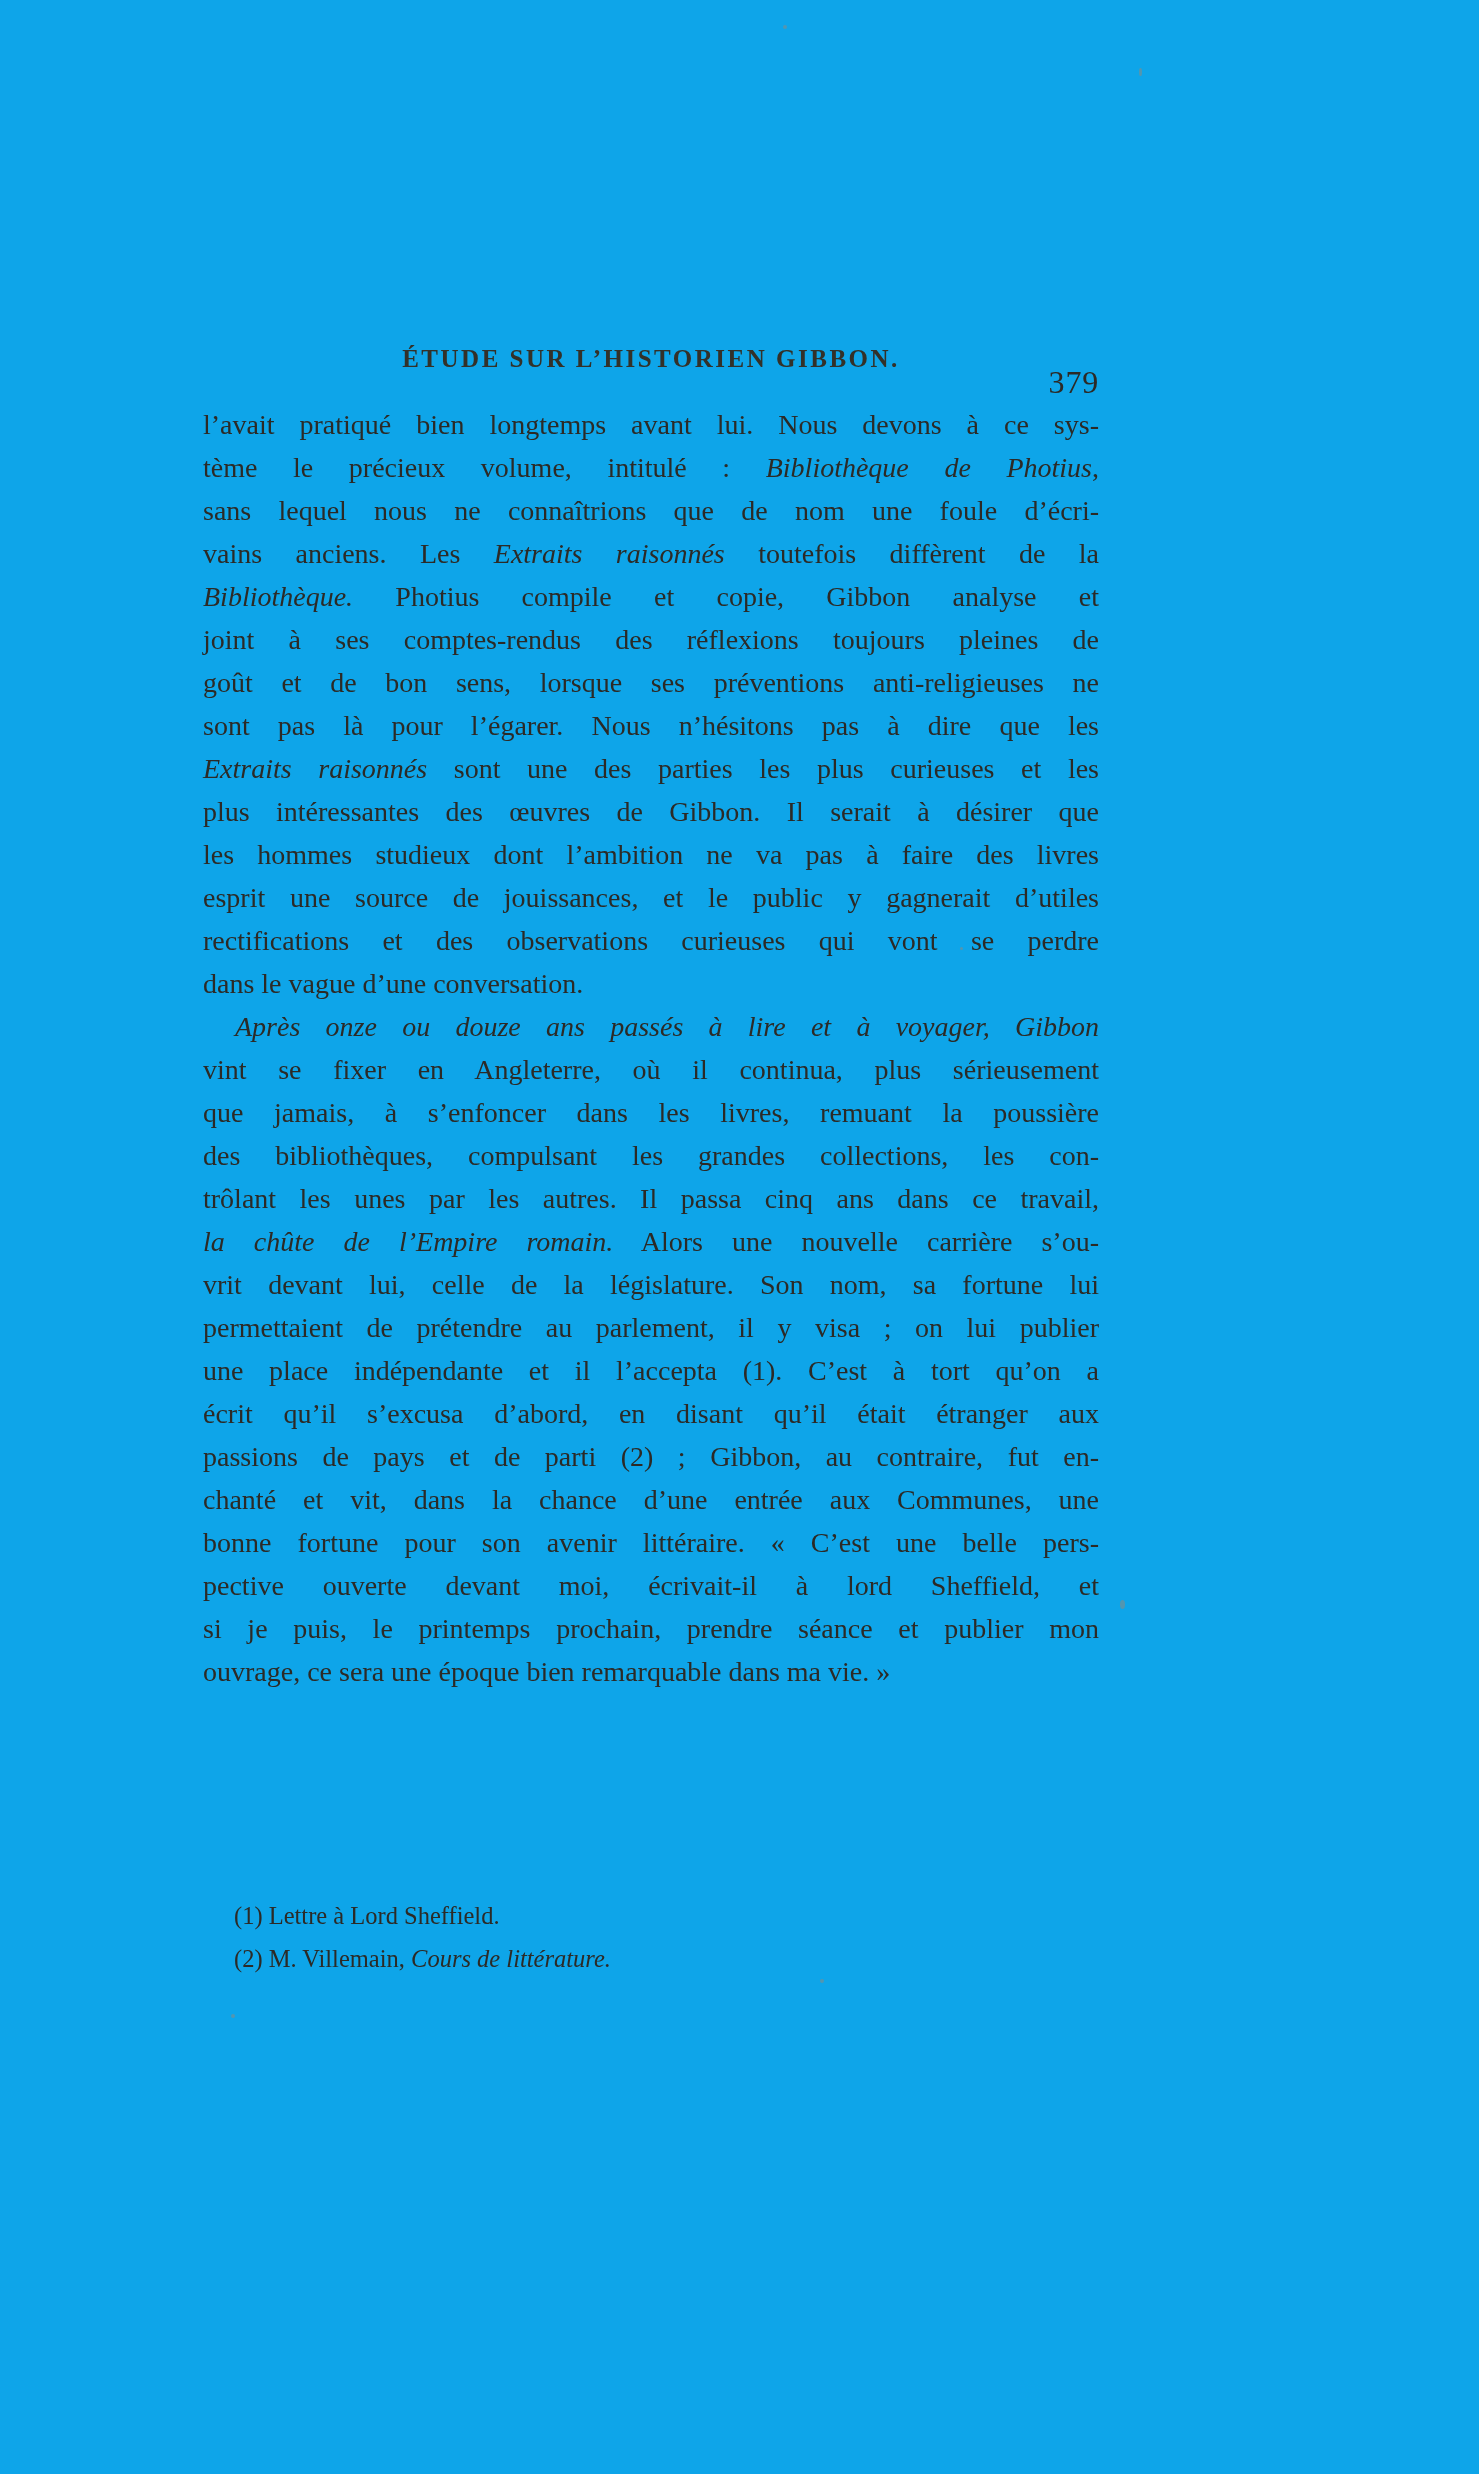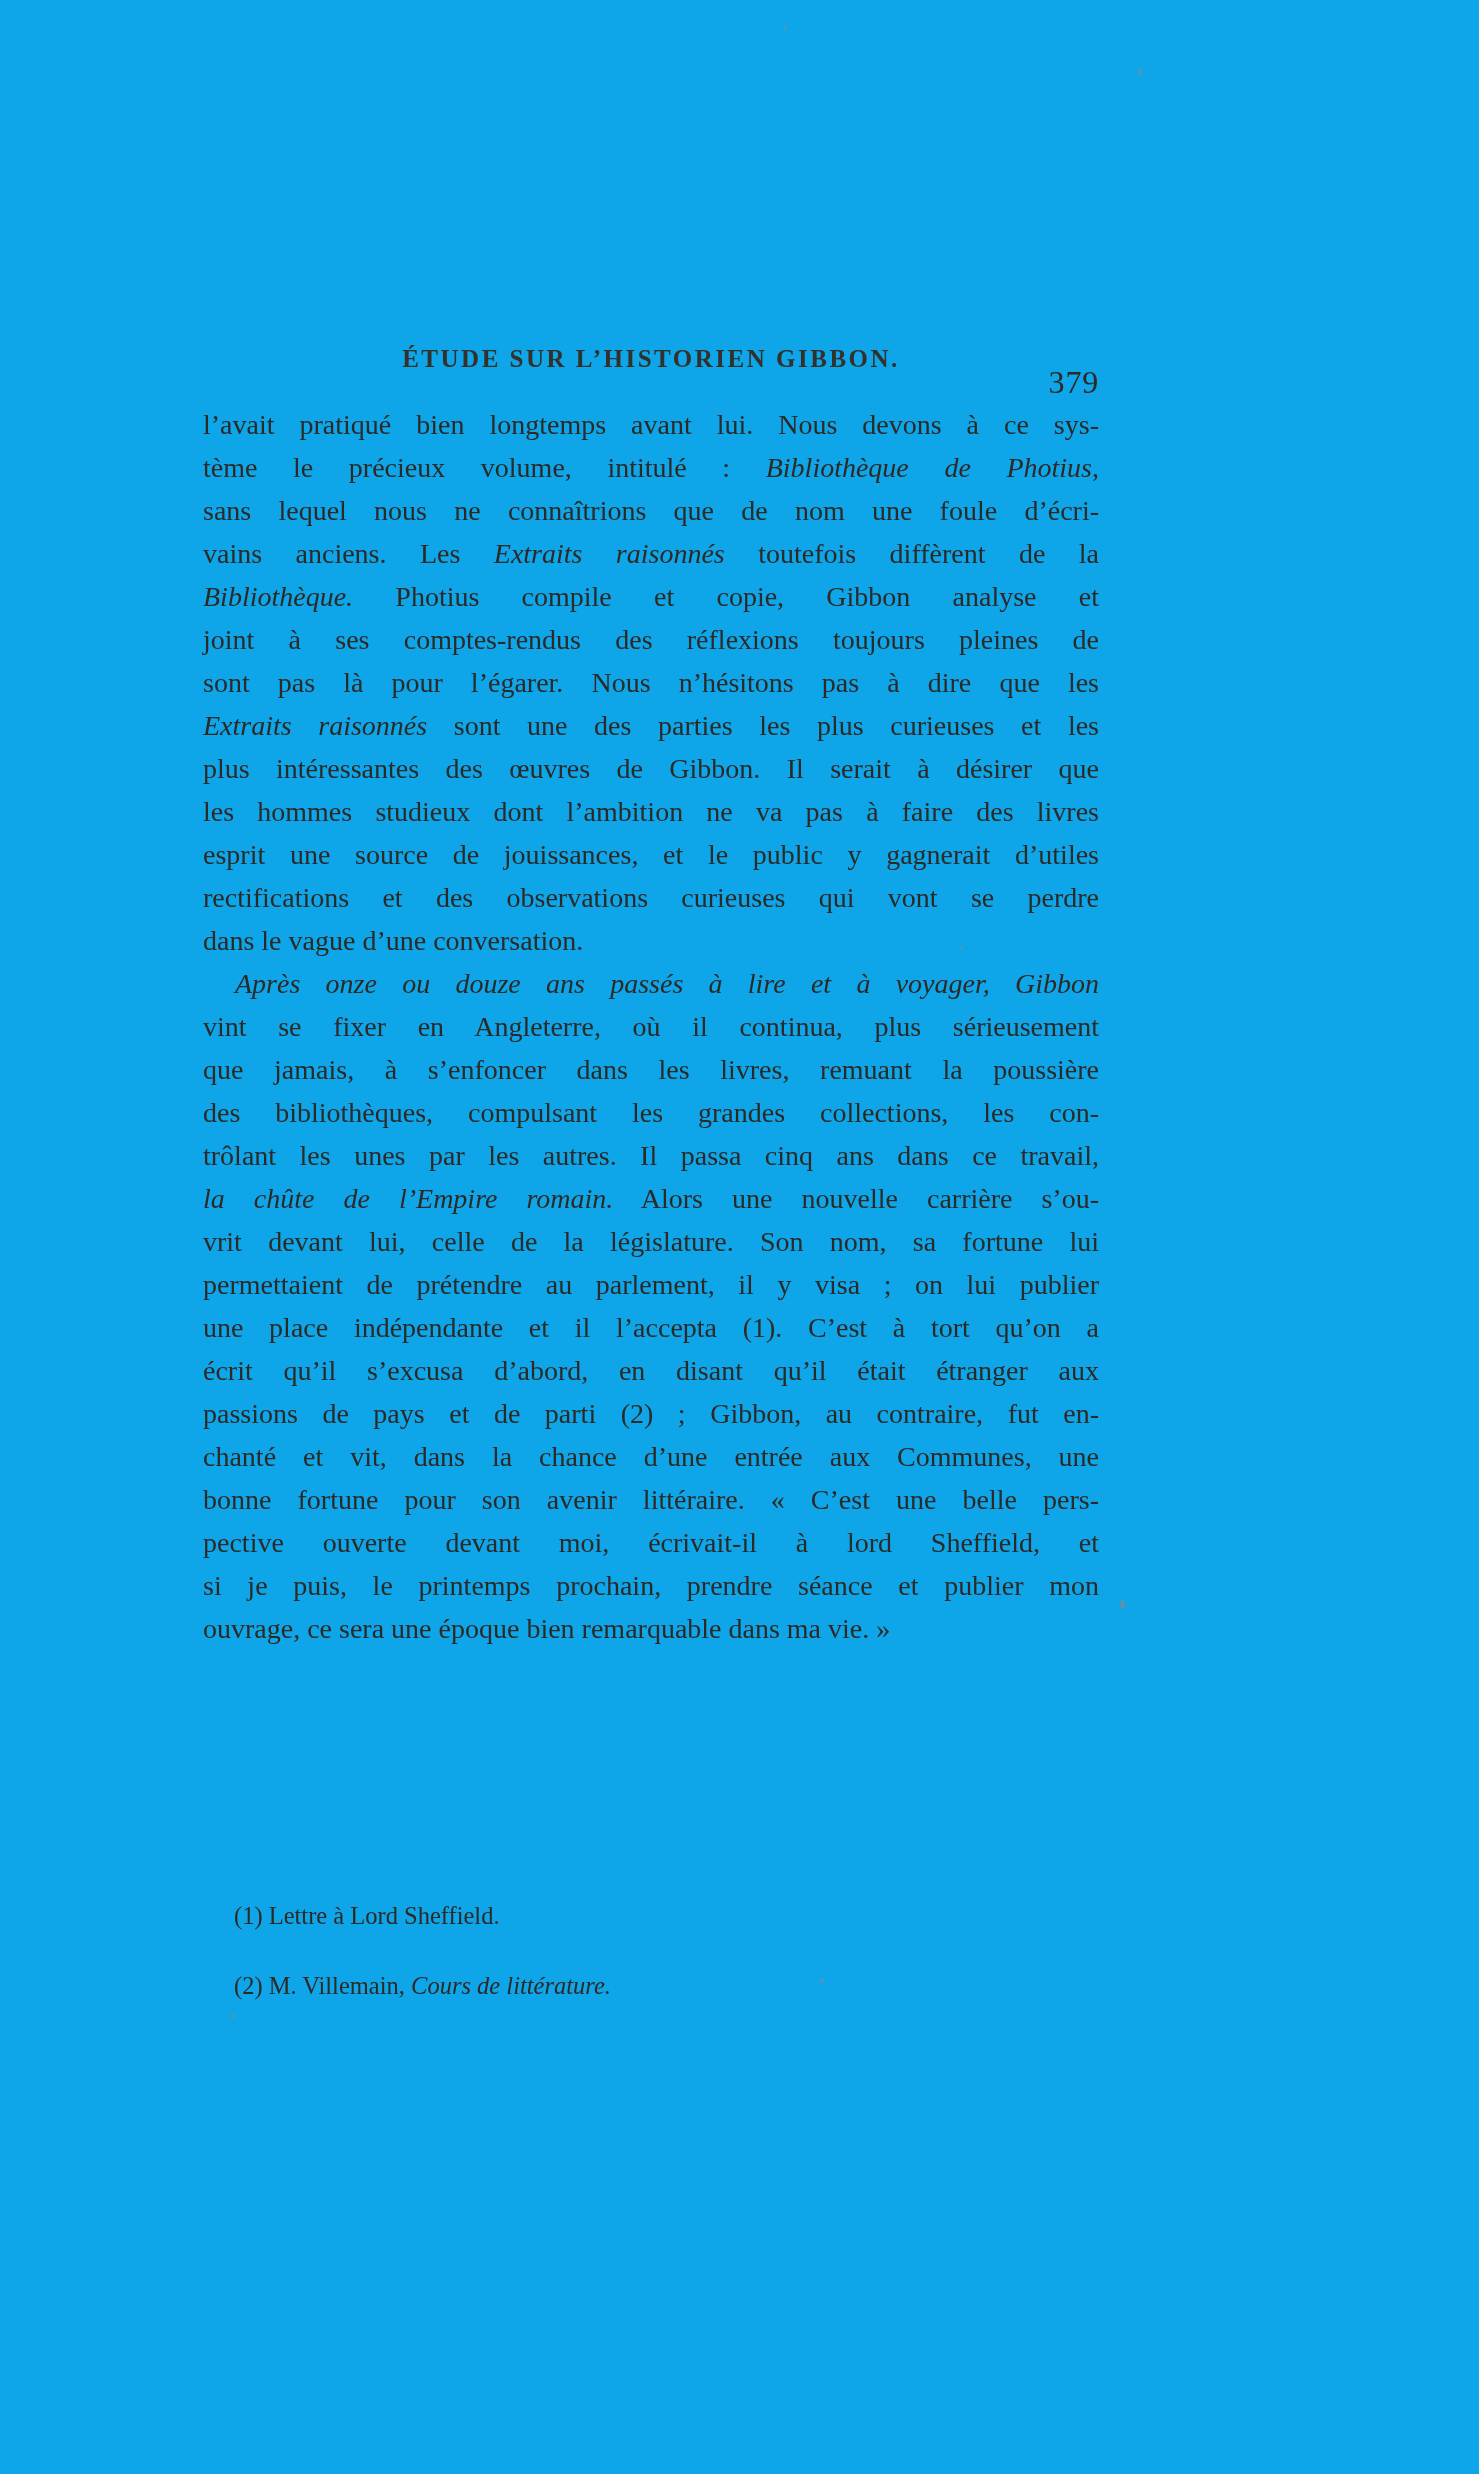--- a/index.html
+++ b/index.html
@@ -81,20 +81,21 @@
       <div class="page-number">379</div>
     </div>
 
     <div class="body-text">
         <div class="line"><span>l’avait pratiqué bien longtemps avant lui. Nous devons à ce sys-</span></div>
         <div class="line"><span>tème le précieux volume, intitulé : </span><span class="it">Bibliothèque de Photius</span><span>,</span></div>
         <div class="line"><span>sans lequel nous ne connaîtrions que de nom une foule d’écri-</span></div>
         <div class="line"><span>vains anciens. Les </span><span class="it">Extraits raisonnés</span><span> toutefois diffèrent de la</span></div>
         <div class="line"><span class="it">Bibliothèque.</span><span> Photius compile et copie, Gibbon analyse et</span></div>
         <div class="line"><span>joint à ses comptes-rendus des réflexions toujours pleines de</span></div>
+        <div class="line"><span>goût et de bon sens, lorsque ses préventions anti-religieuses ne</span></div>
         <div class="line"><span>sont pas là pour l’égarer. Nous n’hésitons pas à dire que les</span></div>
         <div class="line"><span class="it">Extraits raisonnés</span><span> sont une des parties les plus curieuses et les</span></div>
         <div class="line"><span>plus intéressantes des œuvres de Gibbon. Il serait à désirer que</span></div>
         <div class="line"><span>les hommes studieux dont l’ambition ne va pas à faire des livres</span></div>
         <div class="line"><span>esprit une source de jouissances, et le public y gagnerait d’utiles</span></div>
         <div class="line"><span>rectifications et des observations curieuses qui vont se perdre</span></div>
         <div class="line end"><span>dans le vague d’une conversation.</span></div>
         <div class="line indent"><span>Après onze ou douze ans passés à lire et à voyager, Gibbon</span></div>
         <div class="line"><span>vint se fixer en Angleterre, où il continua, plus sérieusement</span></div>
         <div class="line"><span>que jamais, à s’enfoncer dans les livres, remuant la poussière</span></div>
@@ -109,21 +110,21 @@
         <div class="line"><span>chanté et vit, dans la chance d’une entrée aux Communes, une</span></div>
         <div class="line"><span>bonne fortune pour son avenir littéraire. « C’est une belle pers-</span></div>
         <div class="line"><span>pective ouverte devant moi, écrivait-il à lord Sheffield, et</span></div>
         <div class="line"><span>si je puis, le printemps prochain, prendre séance et publier mon</span></div>
         <div class="line end"><span>ouvrage, ce sera une époque bien remarquable dans ma vie. »</span></div>
       </div>
   </div>
 
   <div class="footnotes">
       <div class="line end" style="font-size: 24.5px;"><span>(1) Lettre à Lord Sheffield.</span></div>
-      <div class="line end" style="font-size: 24.5px; margin-top: 27px;"><span>(2) M. Villemain, </span><span class="it">Cours de littérature.</span></div>
+      <div class="line end" style="font-size: 24.5px;"><span>(2) M. Villemain, </span><span class="it">Cours de littérature.</span></div>
     </div>
 
   <div class="speck" style="left:783px; top:25px;  width:4.2px; height:4.2px;"></div>
   <div class="speck" style="left:1139px;top:68px;  width:3.4px; height:7.6px;"></div>
   <div class="speck" style="left:1120px;top:1600px;width:5px; height:8.5px;"></div>
   <div class="speck" style="left:820px; top:1979px;width:4.2px; height:4.2px;"></div>
   <div class="speck" style="left:231px; top:2014px;width:4.2px; height:4.2px;"></div>
   <div class="speck" style="left:960px;top:947px;width:3.4px; height:3.4px;"></div>
 
 </div>

